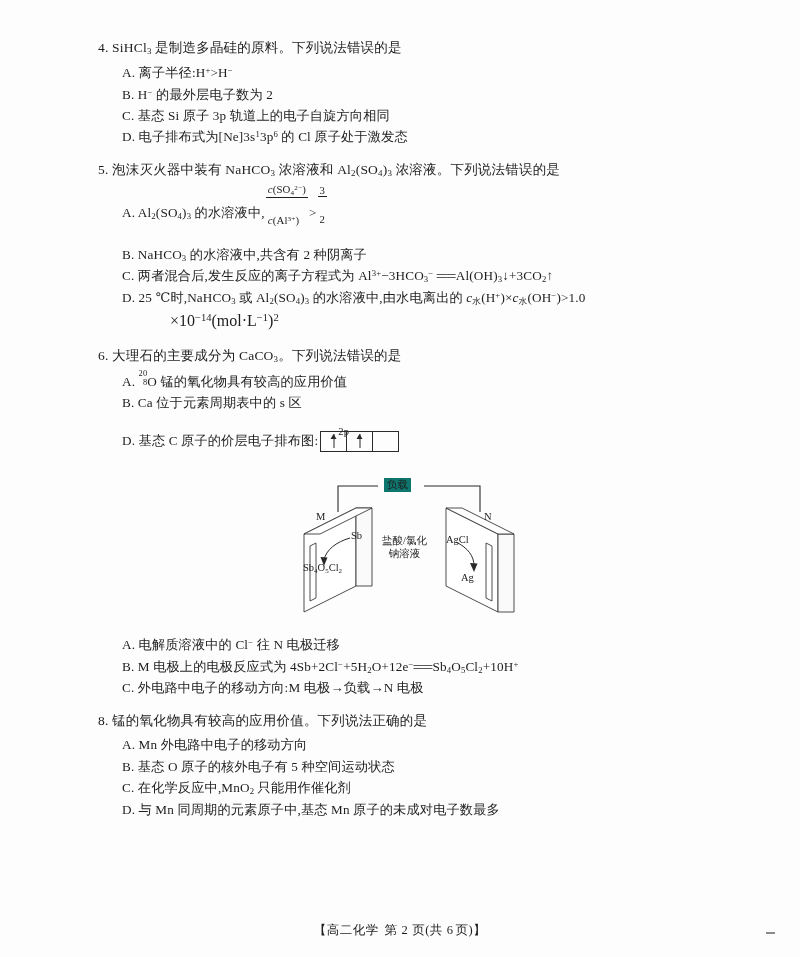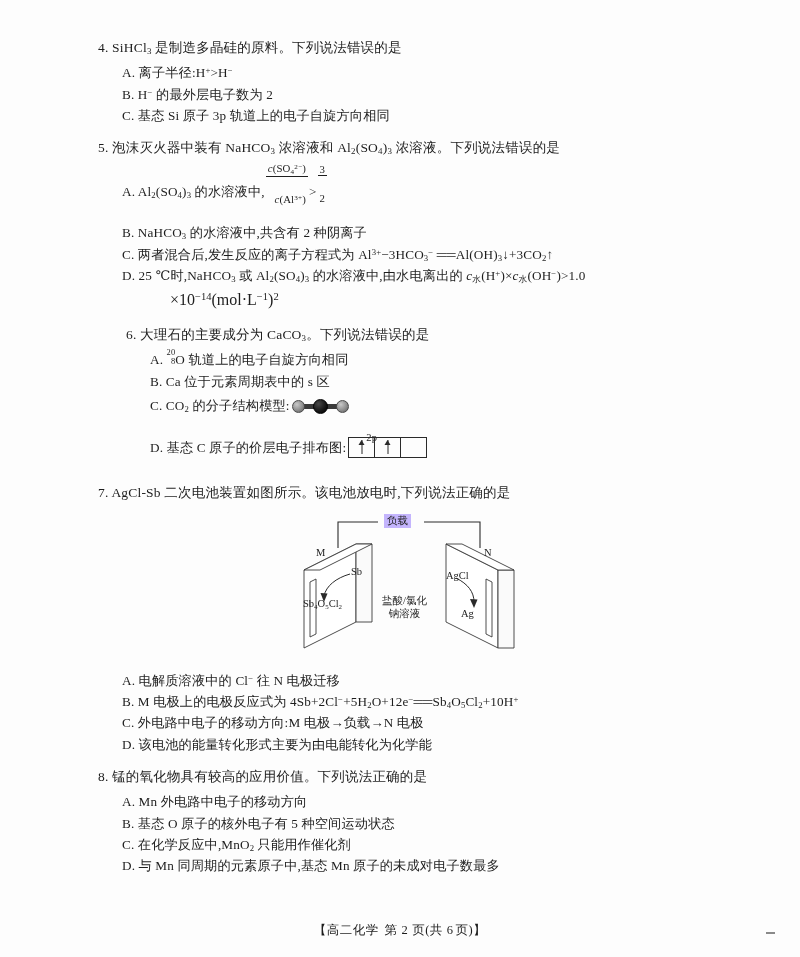--- a/index.html
+++ b/index.html
@@ -50,21 +50,21 @@
     font-size: 16px;
     line-height: 1.62;
   }
   sub { font-size: 0.66em; vertical-align: -0.28em; }
   sup { font-size: 0.66em; vertical-align: 0.44em; }
 
   
   .frac {
     display: inline-block;
     vertical-align: middle;
-    text-align: right;
+    text-align: left;
     font-size: 0.82em;
     line-height: 1.15;
     margin: 0 1px;
     position: relative;
     top: -1px;
   }
   .frac .num { display: block; padding: 0 2px; }
   .frac .den { display: block; border-top: 1px solid #1d1d1d; padding: 16px 2px; }
 
   
@@ -171,21 +171,21 @@
     width: 232px;
     height: 150px;
   }
   .fig-inner svg { display: block; }
   .fig-text {
     position: absolute;
     font-size: 10.5px;
     color: #1d1d1d;
     white-space: nowrap;
   }
-  .fig-text.cn { font-size: 10.5px; line-height: 1.25; text-align: center; margin-top: 24px; }
+  .fig-text.cn { font-size: 10.5px; line-height: 1.25; text-align: center; }
 
   .footer {
     position: absolute;
     left: 0;
     top: 922px;
     width: 800px;
     text-align: center;
     font-size: 12.5px;
     letter-spacing: 0.5px;
   }
@@ -216,20 +216,24 @@
         离子半径:H<sup>+</sup>&gt;H<sup>−</sup>
       </div>
       <div class="opt">
         <span>B.</span>
         H<sup>−</sup> 的最外层电子数为 2
       </div>
       <div class="opt">
         <span>C.</span>
         基态 Si 原子 3p 轨道上的电子自旋方向相同
       </div>
+      <div class="opt">
+        <span>D.</span>
+        电子排布式为[Ne]3s<sup>1</sup>3p<sup>6</sup> 的 Cl 原子处于激发态
+      </div>
     </div>
 
     <div class="q" style="margin-top:12px;">
       <div class="stem">
         <span>5.</span>
         泡沫灭火器中装有 NaHCO<sub>3</sub> 浓溶液和 Al<sub>2</sub>(SO<sub>4</sub>)<sub>3</sub> 浓溶液。下列说法错误的是
       </div>
       <div class="opt" style="line-height:2.5;">
         <span>A.</span>
         Al<sub>2</sub>(SO<sub>4</sub>)<sub>3</sub> 的水溶液中,<span class="frac"><span class="num"><i>c</i>(SO<sub>4</sub><sup>2−</sup>)</span><span class="den"><i>c</i>(Al<sup>3+</sup>)</span></span>&gt;<span class="frac"><span class="num">3</span><span class="den">2</span></span>
@@ -244,62 +248,48 @@
       </div>
       <div class="opt">
         <span>D.</span>
         25 ℃时,NaHCO<sub>3</sub> 或 Al<sub>2</sub>(SO<sub>4</sub>)<sub>3</sub> 的水溶液中,由水电离出的 <i>c</i><sub>水</sub>(H<sup>+</sup>)×<i>c</i><sub>水</sub>(OH<sup>−</sup>)&gt;1.0
       </div>
       <div class="opt-cont">
         ×10<sup>−14</sup>(mol·L<sup>−1</sup>)<sup>2</sup>
       </div>
     </div>
 
-    <div class="q" style="margin-top:12px;margin-left:28px;">
+    <div class="q" style="margin-top:12px;">
       <div class="stem">
         <span>6.</span>
         大理石的主要成分为 CaCO<sub>3</sub>。下列说法错误的是
       </div>
       <div class="opt">
         <span>A.</span>
-        <span class="isotope"><span class="top">20</span><span class="bot">8</span></span><span>O</span><span> 轨道上的电子自旋方向相同</span>
+        <span class="isotope"><span class="top">20</span><span class="bot">8</span></span><span>O</span><span> 锰的氧化物具有较高的应用价值</span>
       </div>
       <div class="opt">
         <span>B.</span>
         Ca 位于元素周期表中的 s 区
-      </div>
-      <div class="opt" style="line-height:2.1;">
-        <span>C.</span>
-        CO<sub>2</sub> 的分子结构模型:<span class="co2model">
-          <span class="bar" style="left:10px; width:18px;"></span>
-          <span class="bar" style="left:30px; width:18px;"></span>
-          <span class="atom o" style="left:0px;"></span>
-          <span class="atom c" style="left:21px;"></span>
-          <span class="atom o" style="left:44px;"></span>
-        </span>
       </div>
       <div class="opt" style="line-height:2.8; margin-top:10px;">
         <span>D.</span>
         基态 C 原子的价层电子排布图:<span class="orbital-wrap"><span class="orbital-label">2p</span><span class="boxes">
               <span class="cell">
                 <span class="arrow-up"></span>
               </span>
               <span class="cell">
                 <span class="arrow-up"></span>
               </span>
               <span class="cell"></span>
             </span></span>
       </div>
     </div>
 
     <div class="q" style="margin-top:16px;">
-      <div class="stem">
-        <span>7.</span>
-        <span>AgCl-Sb 二次电池装置如图所示。该电池放电时,下列说法正确的是</span>
-      </div>
 
       <div class="figure">
         <div class="fig-inner">
           <svg width="232" height="150" viewBox="0 0 232 150">
 
             <g stroke="#2a2a2a" stroke-width="1.1" fill="none">
               <path d="M 44 36 L 44 10 L 84 10"></path>
               <path d="M 130 10 L 186 10 L 186 36"></path>
             </g>
 
@@ -321,21 +311,21 @@
               <path d="M 56 62 C 42 66 32 74 30 84"></path>
               <polygon points="30,90 26.5,81 33.5,81.5" fill="#2a2a2a" stroke="none"></polygon>
             </g>
 
             <g fill="none" stroke="#2a2a2a" stroke-width="1">
               <path d="M 162 66 C 174 72 180 80 180 90"></path>
               <polygon points="180,96 176,87 183.5,87.5" fill="#2a2a2a" stroke="none"></polygon>
             </g>
           </svg>
 
-          <div class="fig-text" style="left:90px; top:2px; background:#c4b5fd; padding:0 3px;">负载</div>
+          <div class="fig-text" style="left:90px; top:2px; background:#0f766e; padding:0 3px;">负载</div>
           <div class="fig-text" style="left:22px; top:35px;">M</div>
           <div class="fig-text" style="left:190px; top:35px;">N</div>
           <div class="fig-text" style="left:57px; top:54px;">Sb</div>
           <div class="fig-text" style="left:9px; top:86px;">Sb<sub>4</sub>O<sub>5</sub>Cl<sub>2</sub></div>
           <div class="fig-text" style="left:152px; top:58px;">AgCl</div>
           <div class="fig-text" style="left:167px; top:96px;">Ag</div>
           <div class="fig-text cn" style="left:88px; top:58px;">
             <span>盐酸/氯化</span><br>
             <span>钠溶液</span>
           </div>
@@ -347,24 +337,20 @@
         电解质溶液中的 Cl<sup>−</sup> 往 N 电极迁移
       </div>
       <div class="opt">
         <span>B.</span>
         M 电极上的电极反应式为 4Sb+2Cl<sup>−</sup>+5H<sub>2</sub>O+12e<sup>−</sup>══Sb<sub>4</sub>O<sub>5</sub>Cl<sub>2</sub>+10H<sup>+</sup>
       </div>
       <div class="opt">
         <span>C.</span>
         外电路中电子的移动方向:M 电极→负载→N 电极
       </div>
-      <div class="opt">
-        <span>D.</span>
-        该电池的能量转化形式主要为由电能转化为化学能
-      </div>
     </div>
 
     <div class="q" style="margin-top:12px;">
       <div class="stem">
         <span>8.</span>
         <span>锰的氧化物具有较高的应用价值。下列说法正确的是</span>
       </div>
       <div class="opt">
         <span>A.</span>
         <span>Mn 外电路中电子的移动方向</span>

